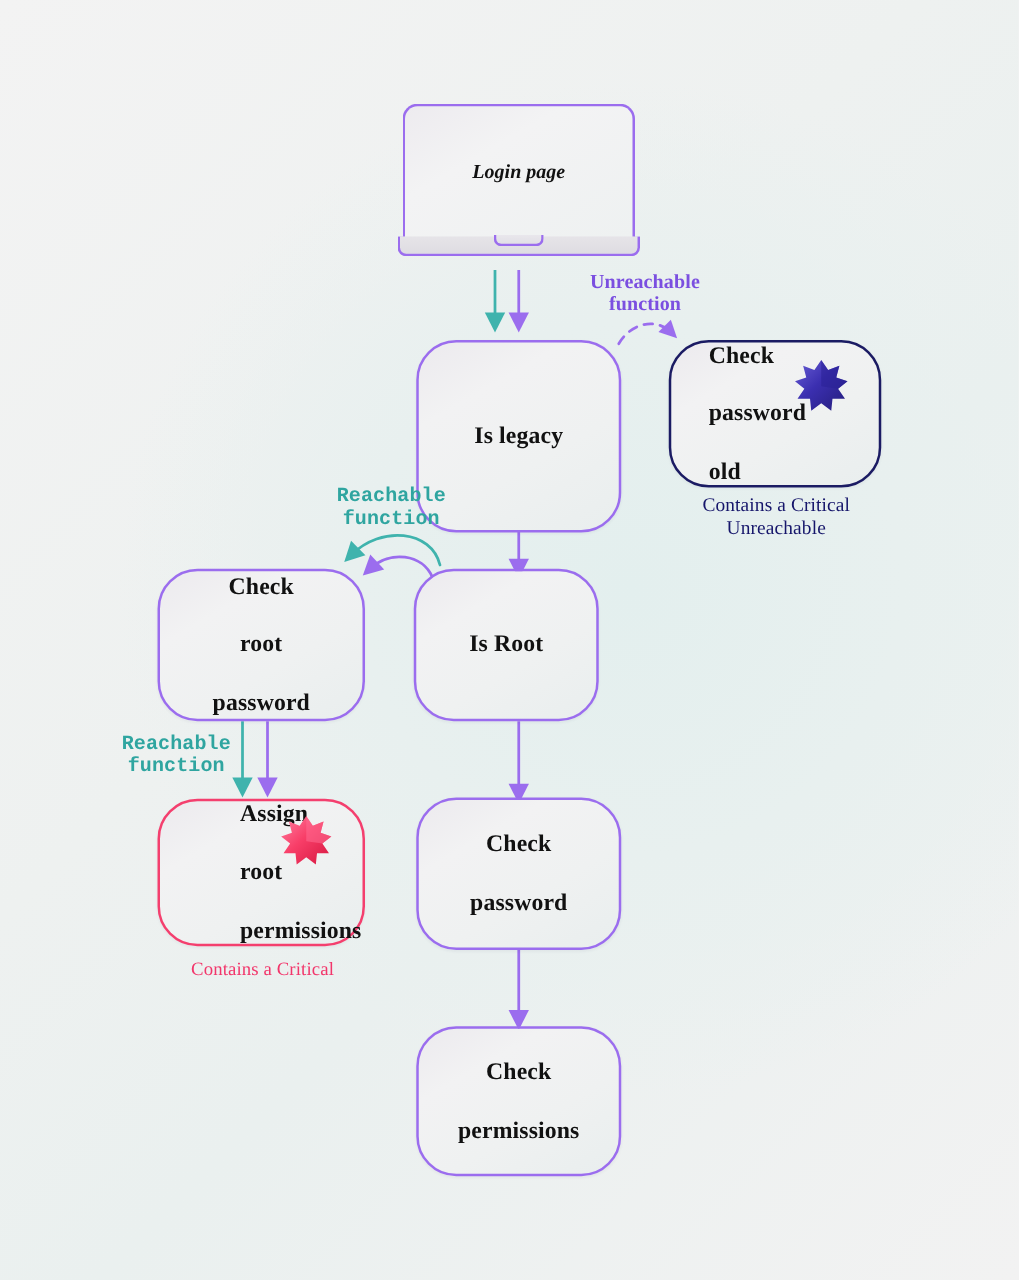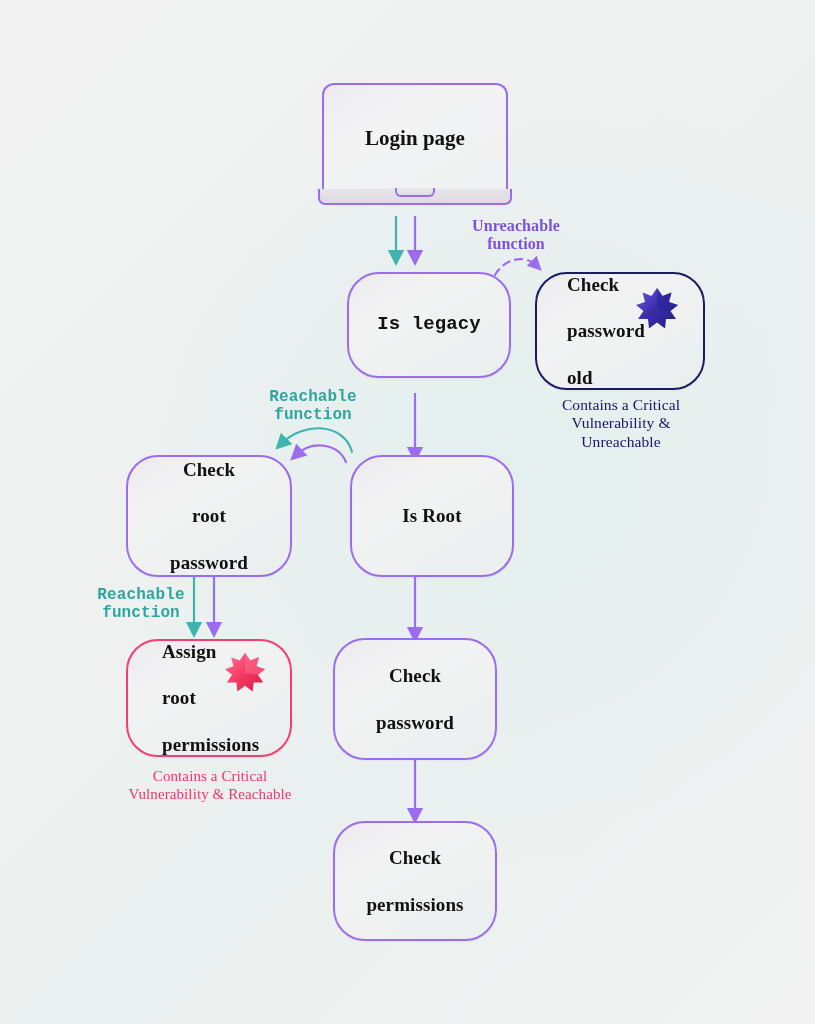--- a/index.html
+++ b/index.html
@@ -36,21 +36,21 @@
 
   
   #laptop-screen{
     position:absolute;left:322px;top:83px;width:186px;height:108px;
     box-sizing:border-box;
     border:2px solid #9b6dee;border-bottom:none;
     border-radius:12px 12px 0 0;
     background:linear-gradient(150deg,#edebef 0%,#f3f3f4 35%,#eef1f1 100%);
     display:flex;align-items:center;justify-content:center;
   }
-  #laptop-label{font-weight:700;font-size:21px;color:#111;}
+  #laptop-label{font-weight:700;font-size:16px;color:#111;font-style:italic;}
   #laptop-base{
     position:absolute;left:318px;top:189px;width:194px;height:16px;
     box-sizing:border-box;
     border:2px solid #9b6dee;border-top:none;
     border-radius:0 0 7px 7px;
     background:linear-gradient(180deg,#e6e4e8 0%,#dedce2 100%);
   }
   #laptop-notch{
     position:absolute;left:395px;top:188px;width:40px;height:9px;
     box-sizing:border-box;
@@ -127,21 +127,21 @@
       <line x1="415" y1="760" x2="415" y2="816" stroke="#9b6dee" stroke-width="2.2" marker-end="url(#ah-purple)"></line>
     </g>
   </svg>
 
   <div id="laptop-screen">
     <div id="laptop-label">Login page</div>
   </div>
   <div id="laptop-base"></div>
   <div id="laptop-notch"></div>
 
-  <div class="node" style="left:347px;top:272px;width:164px;height:106px;font-family:Liberation Mono, monospace;">
+  <div class="node" style="left:333px;top:272px;width:164px;height:154px;">
     <span>Is legacy</span>
   </div>
 
   <div class="node navy" style="left:535px;top:272px;width:170px;height:118px;justify-content:flex-start;">
     <span style="text-align:left;padding-left:20px;">
       <span>Check</span><br>
       <span>password</span><br>
       <span>old</span>
     </span>
   </div>
@@ -153,37 +153,36 @@
         <stop offset="45%" stop-color="#3b2fb0"></stop>
         <stop offset="100%" stop-color="#231c7a"></stop>
       </linearGradient>
     </defs>
     <path fill="url(#gnavy)" d="M24,3 L29.5,11 L38.5,7.5 L36,17 L45,20 L37.5,26 L43,34 L33,34 L32,43.5 L24,37.5 L16,43.5 L15,34 L5,34 L10.5,26 L3,20 L12,17 L9.5,7.5 L18.5,11 Z"></path>
     <path fill="#2a2196" opacity=".55" d="M24,3 L29.5,11 L38.5,7.5 L36,17 L45,20 L37.5,26 L24,24 Z"></path>
   </svg>
 
   <div class="caption navy" style="left:525px;top:396px;width:192px;">
     <div>Contains a Critical</div>
-    <div>Vulnerability &amp;</div>
     <div>Unreachable</div>
   </div>
 
   <div class="node" style="left:126px;top:455px;width:166px;height:122px;">
     <span>
       <span>Check</span><br>
       <span>root</span><br>
       <span>password</span>
     </span>
   </div>
 
-  <div class="node" style="left:350px;top:455px;width:164px;height:122px;">
+  <div class="node" style="left:331px;top:455px;width:148px;height:122px;">
     <span>Is Root</span>
   </div>
 
-  <div class="node pink" style="left:126px;top:639px;width:166px;height:118px;justify-content:flex-start;">
+  <div class="node pink" style="left:126px;top:639px;width:166px;height:118px;justify-content:flex-start;padding-left:30px;">
     <span style="text-align:left;padding-left:24px;">
       <span>Assign</span><br>
       <span>root</span><br>
       <span>permissions</span>
     </span>
   </div>
 
   <svg class="badge" style="left:222px;top:650px;" width="46" height="44" viewBox="0 0 48 46">
     <defs>
       <linearGradient id="gpink" x1="0" y1="0" x2="1" y2="1">
@@ -191,21 +190,20 @@
         <stop offset="45%" stop-color="#f83e68"></stop>
         <stop offset="100%" stop-color="#d5163f"></stop>
       </linearGradient>
     </defs>
     <path fill="url(#gpink)" d="M24,3 L29.5,11 L38.5,7.5 L36,17 L45,20 L37.5,26 L43,34 L33,34 L32,43.5 L24,37.5 L16,43.5 L15,34 L5,34 L10.5,26 L3,20 L12,17 L9.5,7.5 L18.5,11 Z"></path>
     <path fill="#ff6f95" opacity=".5" d="M24,3 L29.5,11 L38.5,7.5 L36,17 L45,20 L37.5,26 L24,24 Z"></path>
   </svg>
 
   <div class="caption pink" style="left:94px;top:768px;width:232px;">
     <div>Contains a Critical</div>
-    <div>Vulnerability &amp; Reachable</div>
   </div>
 
   <div class="node" style="left:333px;top:638px;width:164px;height:122px;">
     <span>
       <span>Check</span><br>
       <span>password</span>
     </span>
   </div>
 
   <div class="node" style="left:333px;top:821px;width:164px;height:120px;">

